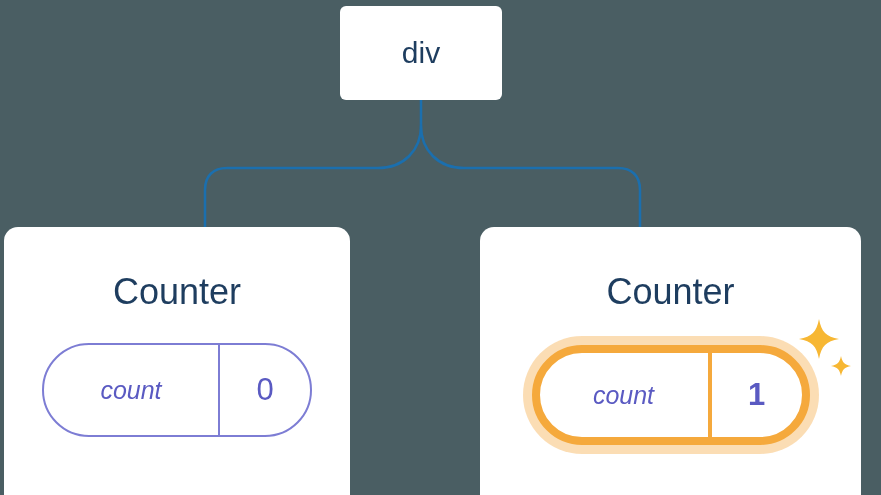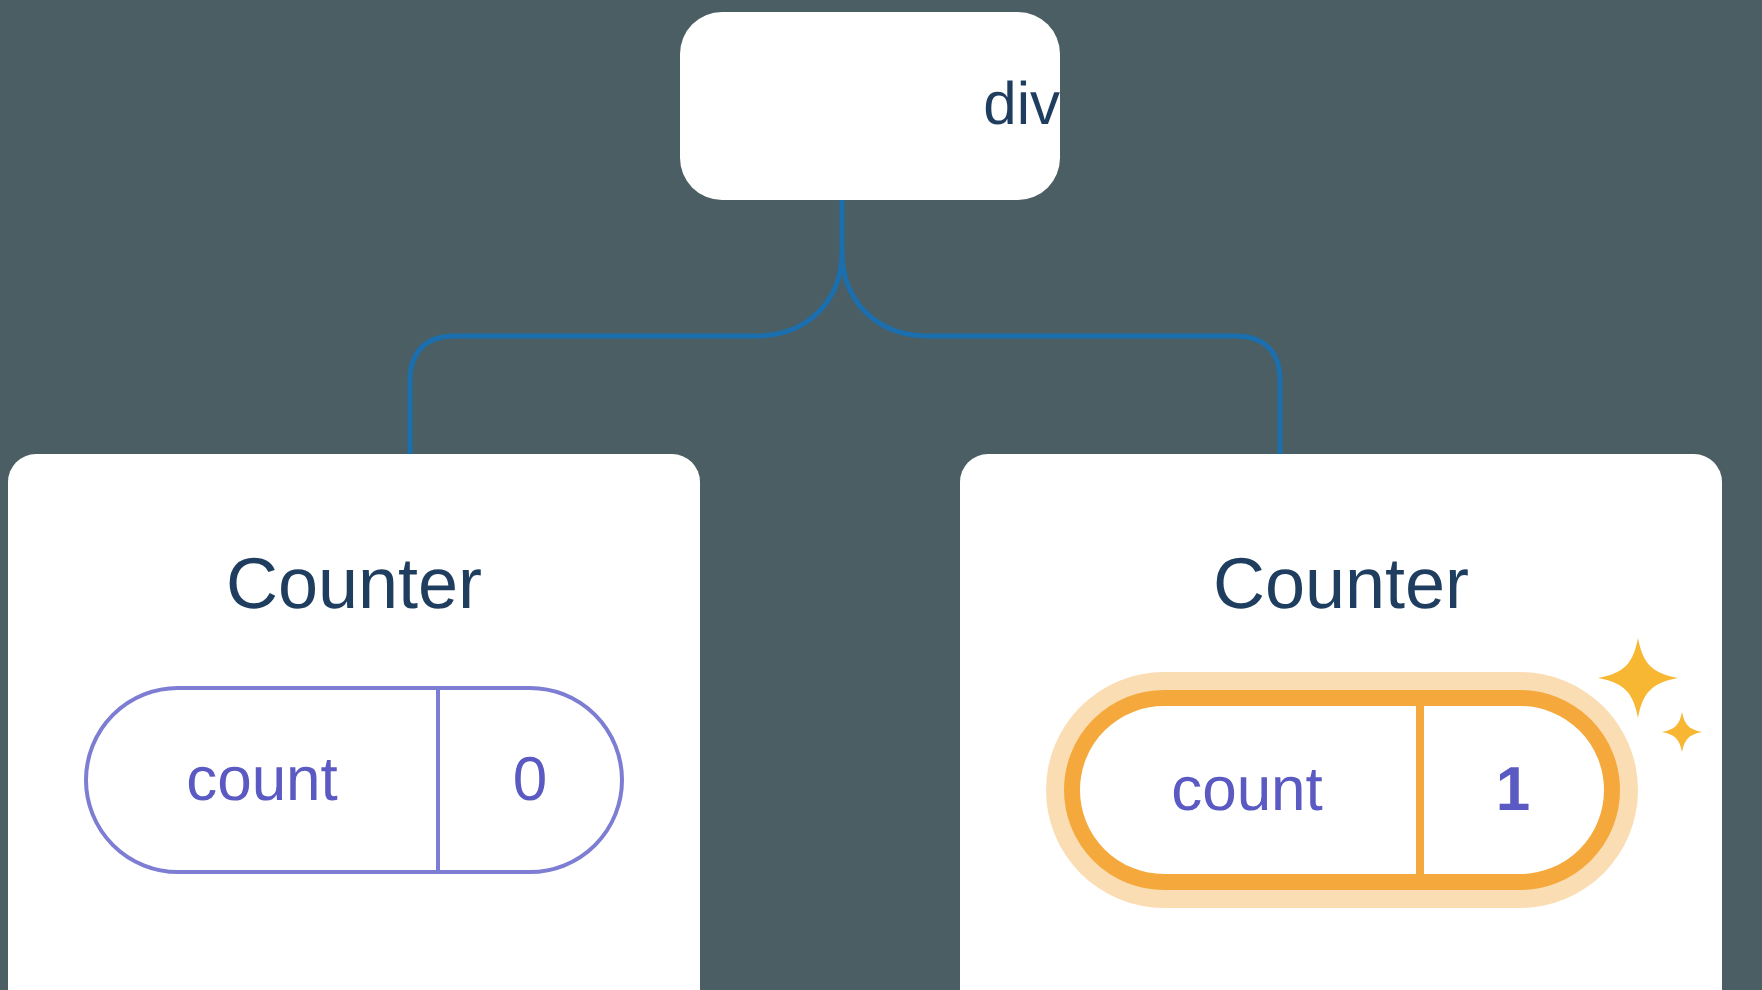--- a/index.html
+++ b/index.html
@@ -21,24 +21,23 @@
     overflow: hidden;
   }
   .canvas { position: relative; width: 881px; height: 495px; }
 
   .connector-svg { position: absolute; left: 0; top: 0; z-index: 0; }
 
   .node-root {
     position: absolute; left: 340px; top: 6px;
     width: 162px; height: 94px;
     background: var(--card-bg);
-    border-radius: 21px;
-    display: flex; align-items: center; justify-content: flex-end;
+    border-radius: 6px;
+    display: flex; align-items: center; justify-content: center;
     z-index: 1;
-    padding-left: 28px;
   }
   .node-root .node-label {
     font-size: 30px; font-weight: 500; color: var(--title-text);
   }
 
   .card {
     position: absolute; top: 227px; height: 290px;
     background: var(--card-bg);
     border-radius: 14px;
     z-index: 1;
@@ -59,21 +58,21 @@
     box-sizing: content-box;
   }
   .pill.normal {
     margin: 30px auto 0;
     width: 266px; height: 90px;
     border: 2px solid var(--pill-border);
     border-radius: 48px;
   }
   .pill .key {
     flex: 1; display: flex; align-items: center; justify-content: center;
-    font-size: 31px; color: var(--pill-text);
+    font-size: 25px; color: var(--pill-text); font-style: italic;
   }
   .pill .val {
     width: 90px; display: flex; align-items: center; justify-content: center;
     font-size: 31px; color: var(--pill-text);
   }
   .pill.normal .key { border-right: 2px solid var(--pill-border); }
 
   .pill.highlight {
     margin: 32px auto 0;
     width: 262px; height: 84px;

